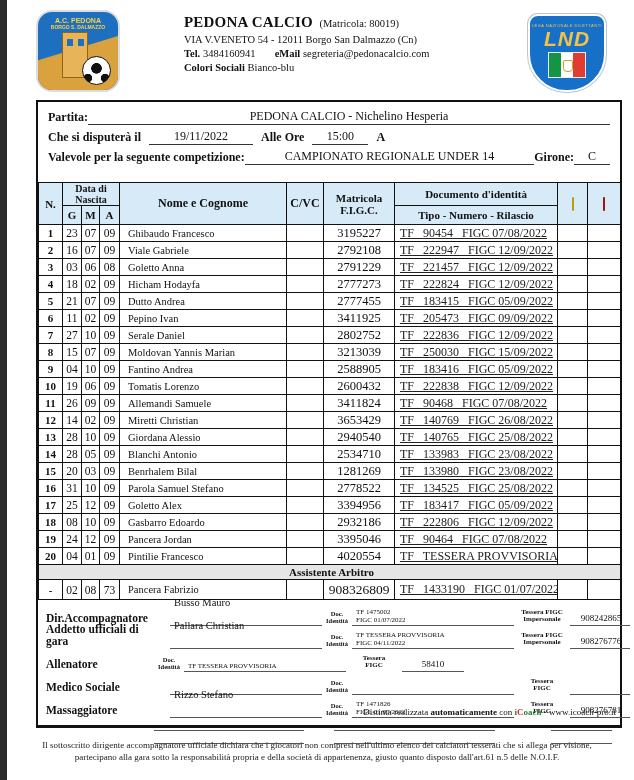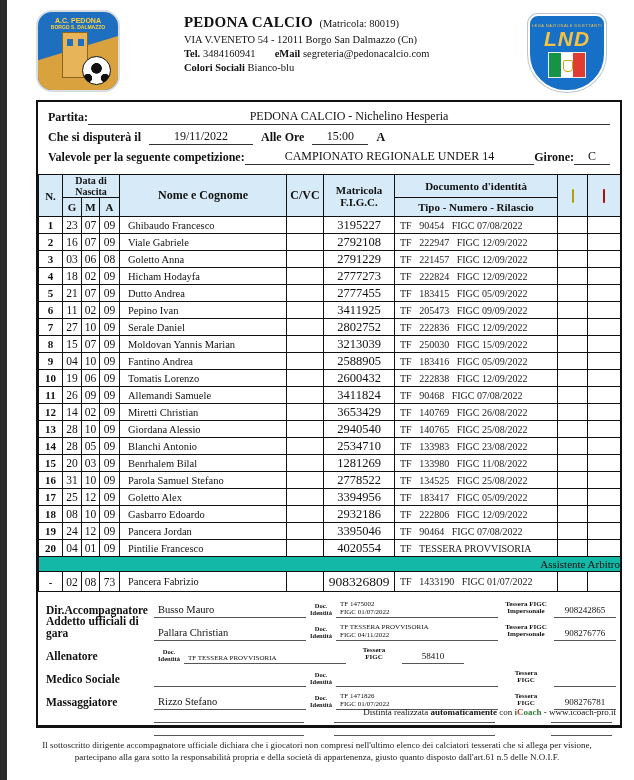--- a/index.html
+++ b/index.html
@@ -44,54 +44,54 @@
   .flag i{flex:1;}
   .fg{background:#149444;} .fw{background:#fff;} .fr{background:#e03c31;}
   .flag::after{content:"";position:absolute;left:14px;top:7px;width:8px;height:10px;
        border:1px solid #caa21c;border-radius:2px 2px 4px 4px;}
 
   
   .box{position:absolute;left:36px;top:100px;width:586px;height:628px;
        border:2px solid #111;border-bottom-width:3px;box-sizing:border-box;background:#fff;}
 
   
-  .match{padding:5px 10px 5px 10px;font-size:12px;}
+  .match{padding:5px 10px 13px 10px;font-size:12px;}
   .mline{display:flex;align-items:flex-end;margin:2px 0 4px 0;}
   .lbl{font-weight:bold;white-space:nowrap;}
   .uline{border-bottom:1px solid #333;text-align:center;white-space:nowrap;padding:0 4px;}
   .fill{flex:1;}
   .venue{font-size:9.5px;padding-bottom:1px;}
   .gsp{width:8px;flex:none;}
 
   
   table.roster{border-collapse:collapse;table-layout:fixed;width:582px;margin:0 auto;
        font-size:11px;}
   table.roster th,table.roster td{border:1px solid #111;padding:0;overflow:hidden;}
   table.roster th{background:#d6eaf8;font-weight:bold;height:18px;font-size:11px;}
   th.sub{font-size:10.5px;}
   td{height:16px;}
   .cn{font-weight:bold;text-align:center;font-size:11px;}
   .cd{text-align:center;font-size:11.5px;}
   .cname{text-align:left;padding-left:8px !important;font-size:10.5px;}
   .cmat{text-align:center;font-size:12.5px;}
-  .cdoc{text-align:left;padding-left:5px !important;font-size:10px;white-space:pre;color:#222;}
-  .band td{background:#14b8a6;font-weight:normal;text-align:right;
+  .cdoc{text-align:left;padding-left:5px !important;font-size:12px;white-space:pre;color:#222;text-decoration:underline;}
+  .band td{background:#e5e5e5;font-weight:bold;text-align:center;
        padding-left:4px !important;font-size:11px;height:14px;}
   .arow td{height:19px;}
   .arow .cmat{font-size:13.5px;}
   .card{width:11px;height:13px;border-radius:2px;margin:0 auto;}
   .cardY{background:#f2cf2a;border:1px solid #b99b13;}
   .cardR{background:#e42b2b;border:1px solid #a61212;}
 
   
   .staff{padding:3px 8px 0 8px;}
   .srow{display:flex;align-items:flex-end;height:23px;}
   .srole{width:108px;flex:none;font-weight:bold;font-size:11.5px;line-height:1;padding-bottom:2px;}
   .sname{width:152px;flex:none;border-bottom:1.5px solid #555;font-size:10.5px;
-         line-height:1.1;padding:0 0 1px 4px;box-sizing:border-box;}
+         line-height:1.1;padding:0 0 16px 4px;box-sizing:border-box;margin-left:16px;}
   .sdoclbl{width:30px;flex:none;font-size:6.5px;font-weight:bold;text-align:center;
          line-height:1.1;padding-bottom:2px;}
   .sdoc{width:162px;flex:none;border-bottom:1.5px solid #555;font-size:7px;line-height:1.15;
          padding:0 0 1px 4px;box-sizing:border-box;min-height:10px;}
   .stlbl{width:56px;flex:none;font-size:7px;font-weight:bold;text-align:center;line-height:1.1;
          padding-bottom:2px;}
   .stval{width:62px;flex:none;border-bottom:1.5px solid #555;font-size:9px;text-align:center;
          line-height:1.1;padding-bottom:1px;box-sizing:border-box;min-height:10px;}
 
   
@@ -382,21 +382,21 @@
             <td></td>
           </tr>
           <tr>
             <td class="cn">15</td>
             <td class="cd">20</td>
             <td class="cd">03</td>
             <td class="cd">09</td>
             <td class="cname">Benrhalem Bilal</td>
             <td class="ccvc"></td>
             <td class="cmat">1281269</td>
-            <td class="cdoc">TF   133980   FIGC 11/08/2022</td>
+            <td class="cdoc">TF   133980   FIGC 23/08/2022</td>
             <td></td>
             <td></td>
           </tr>
           <tr>
             <td class="cn">16</td>
             <td class="cd">31</td>
             <td class="cd">10</td>
             <td class="cd">09</td>
             <td class="cname">Parola Samuel Stefano</td>
             <td class="ccvc"></td>

